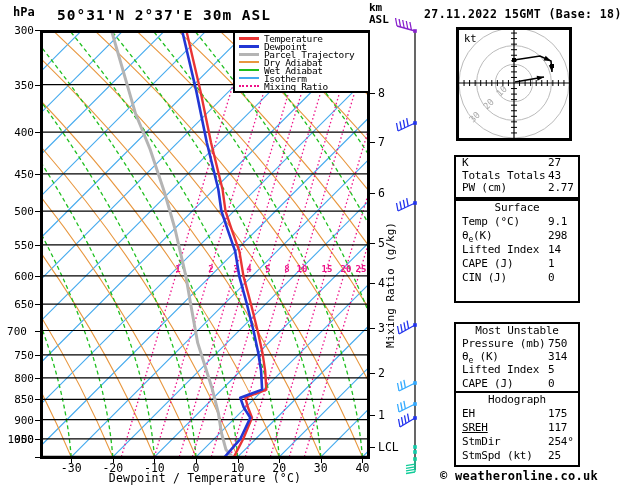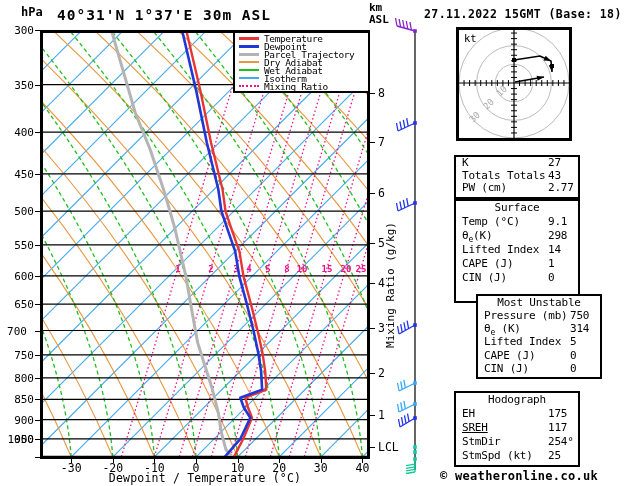--- a/index.html
+++ b/index.html
@@ -1,19 +1,19 @@
 <!DOCTYPE html>
 <html><head>
 <meta charset="utf-8">
 <style>
   html,body{margin:0;padding:0;background:#fff;}
   body{width:629px;height:486px;overflow:hidden;position:relative;
        font-family:"DejaVu Sans Mono","Liberation Mono",monospace;color:#000;}
   .abs{position:absolute;}
-  .hpa{left:13px;top:5px;font-size:12px;font-weight:bold;margin-left:8px;}
+  .hpa{left:13px;top:5px;font-size:12px;font-weight:bold;}
   .title{left:57px;top:7px;font-size:14.5px;font-weight:bold;letter-spacing:1px;white-space:nowrap;}
   .kmunit{left:369px;top:2px;font-size:11px;font-weight:bold;line-height:12px;}
   .datetime{left:424px;top:7px;font-size:11.5px;font-weight:bold;letter-spacing:0.4px;white-space:nowrap;}
   .plot{left:40px;top:30px;width:330px;height:429px;}
   #skewt-svg{position:absolute;left:0;top:0;}
   .legend{left:233px;top:31px;width:137px;height:62px;background:#fff;border:2px solid #000;
           box-sizing:border-box;display:flex;flex-direction:column;justify-content:space-around;
           padding:1px 0 1px 4px;z-index:5;}
   .legend-row{display:flex;align-items:center;height:8px;}
   .legend-swatch{width:20px;margin-right:5px;flex:0 0 20px;}
@@ -34,21 +34,21 @@
   .pbox-row{position:relative;font-size:11px;letter-spacing:-0.2px;white-space:nowrap;}
   .pbox-row .lab{position:absolute;left:6px;}
   .pbox-row .val{position:absolute;left:92px;}
   sub{font-size:8px;}
   .credit{left:440px;top:469px;font-size:12px;font-weight:bold;letter-spacing:0.3px;white-space:nowrap;}
 </style>
 </head>
 <body>
 
 <div class="abs hpa">hPa</div>
-<div class="abs title">40°31'N 1°37'E 30m ASL</div>
+<div class="abs title">50°31'N 2°37'E 30m ASL</div>
 <div class="abs kmunit">
   <div>km</div>
   <div>ASL</div>
 </div>
 <div class="abs datetime">27.11.2022 15GMT (Base: 18)</div>
 
 <div class="abs plot">
   <svg id="skewt-svg" width="330" height="429" viewBox="0 0 330 429">
       <defs>
         <clipPath id="plotclip">
@@ -425,21 +425,21 @@
       </div>
       <div class="pbox-row" style="height: 14px;">
         <span class="lab" style="line-height: 14px;">CAPE (J)</span>
         <span class="val" style="line-height: 14px;">1</span>
       </div>
       <div class="pbox-row" style="height: 14px;">
         <span class="lab" style="line-height: 14px;">CIN (J)</span>
         <span class="val" style="line-height: 14px;">0</span>
       </div>
     </div>
-    <div class="pbox" style="top: 294px; height: 85px; margin-left: 22px;">
+    <div class="pbox" style="top: 322px; height: 85px;">
       <div class="pbox-title" style="line-height: 13.1667px;">Most Unstable</div>
       <div class="pbox-row" style="height: 13.1667px;">
         <span class="lab" style="line-height: 13.1667px;">Pressure (mb)</span>
         <span class="val" style="line-height: 13.1667px;">750</span>
       </div>
       <div class="pbox-row" style="height: 13.1667px;">
         <span class="lab" style="line-height: 13.1667px;">θ<sub>e</sub> (K)</span>
         <span class="val" style="line-height: 13.1667px;">314</span>
       </div>
       <div class="pbox-row" style="height: 13.1667px;">

